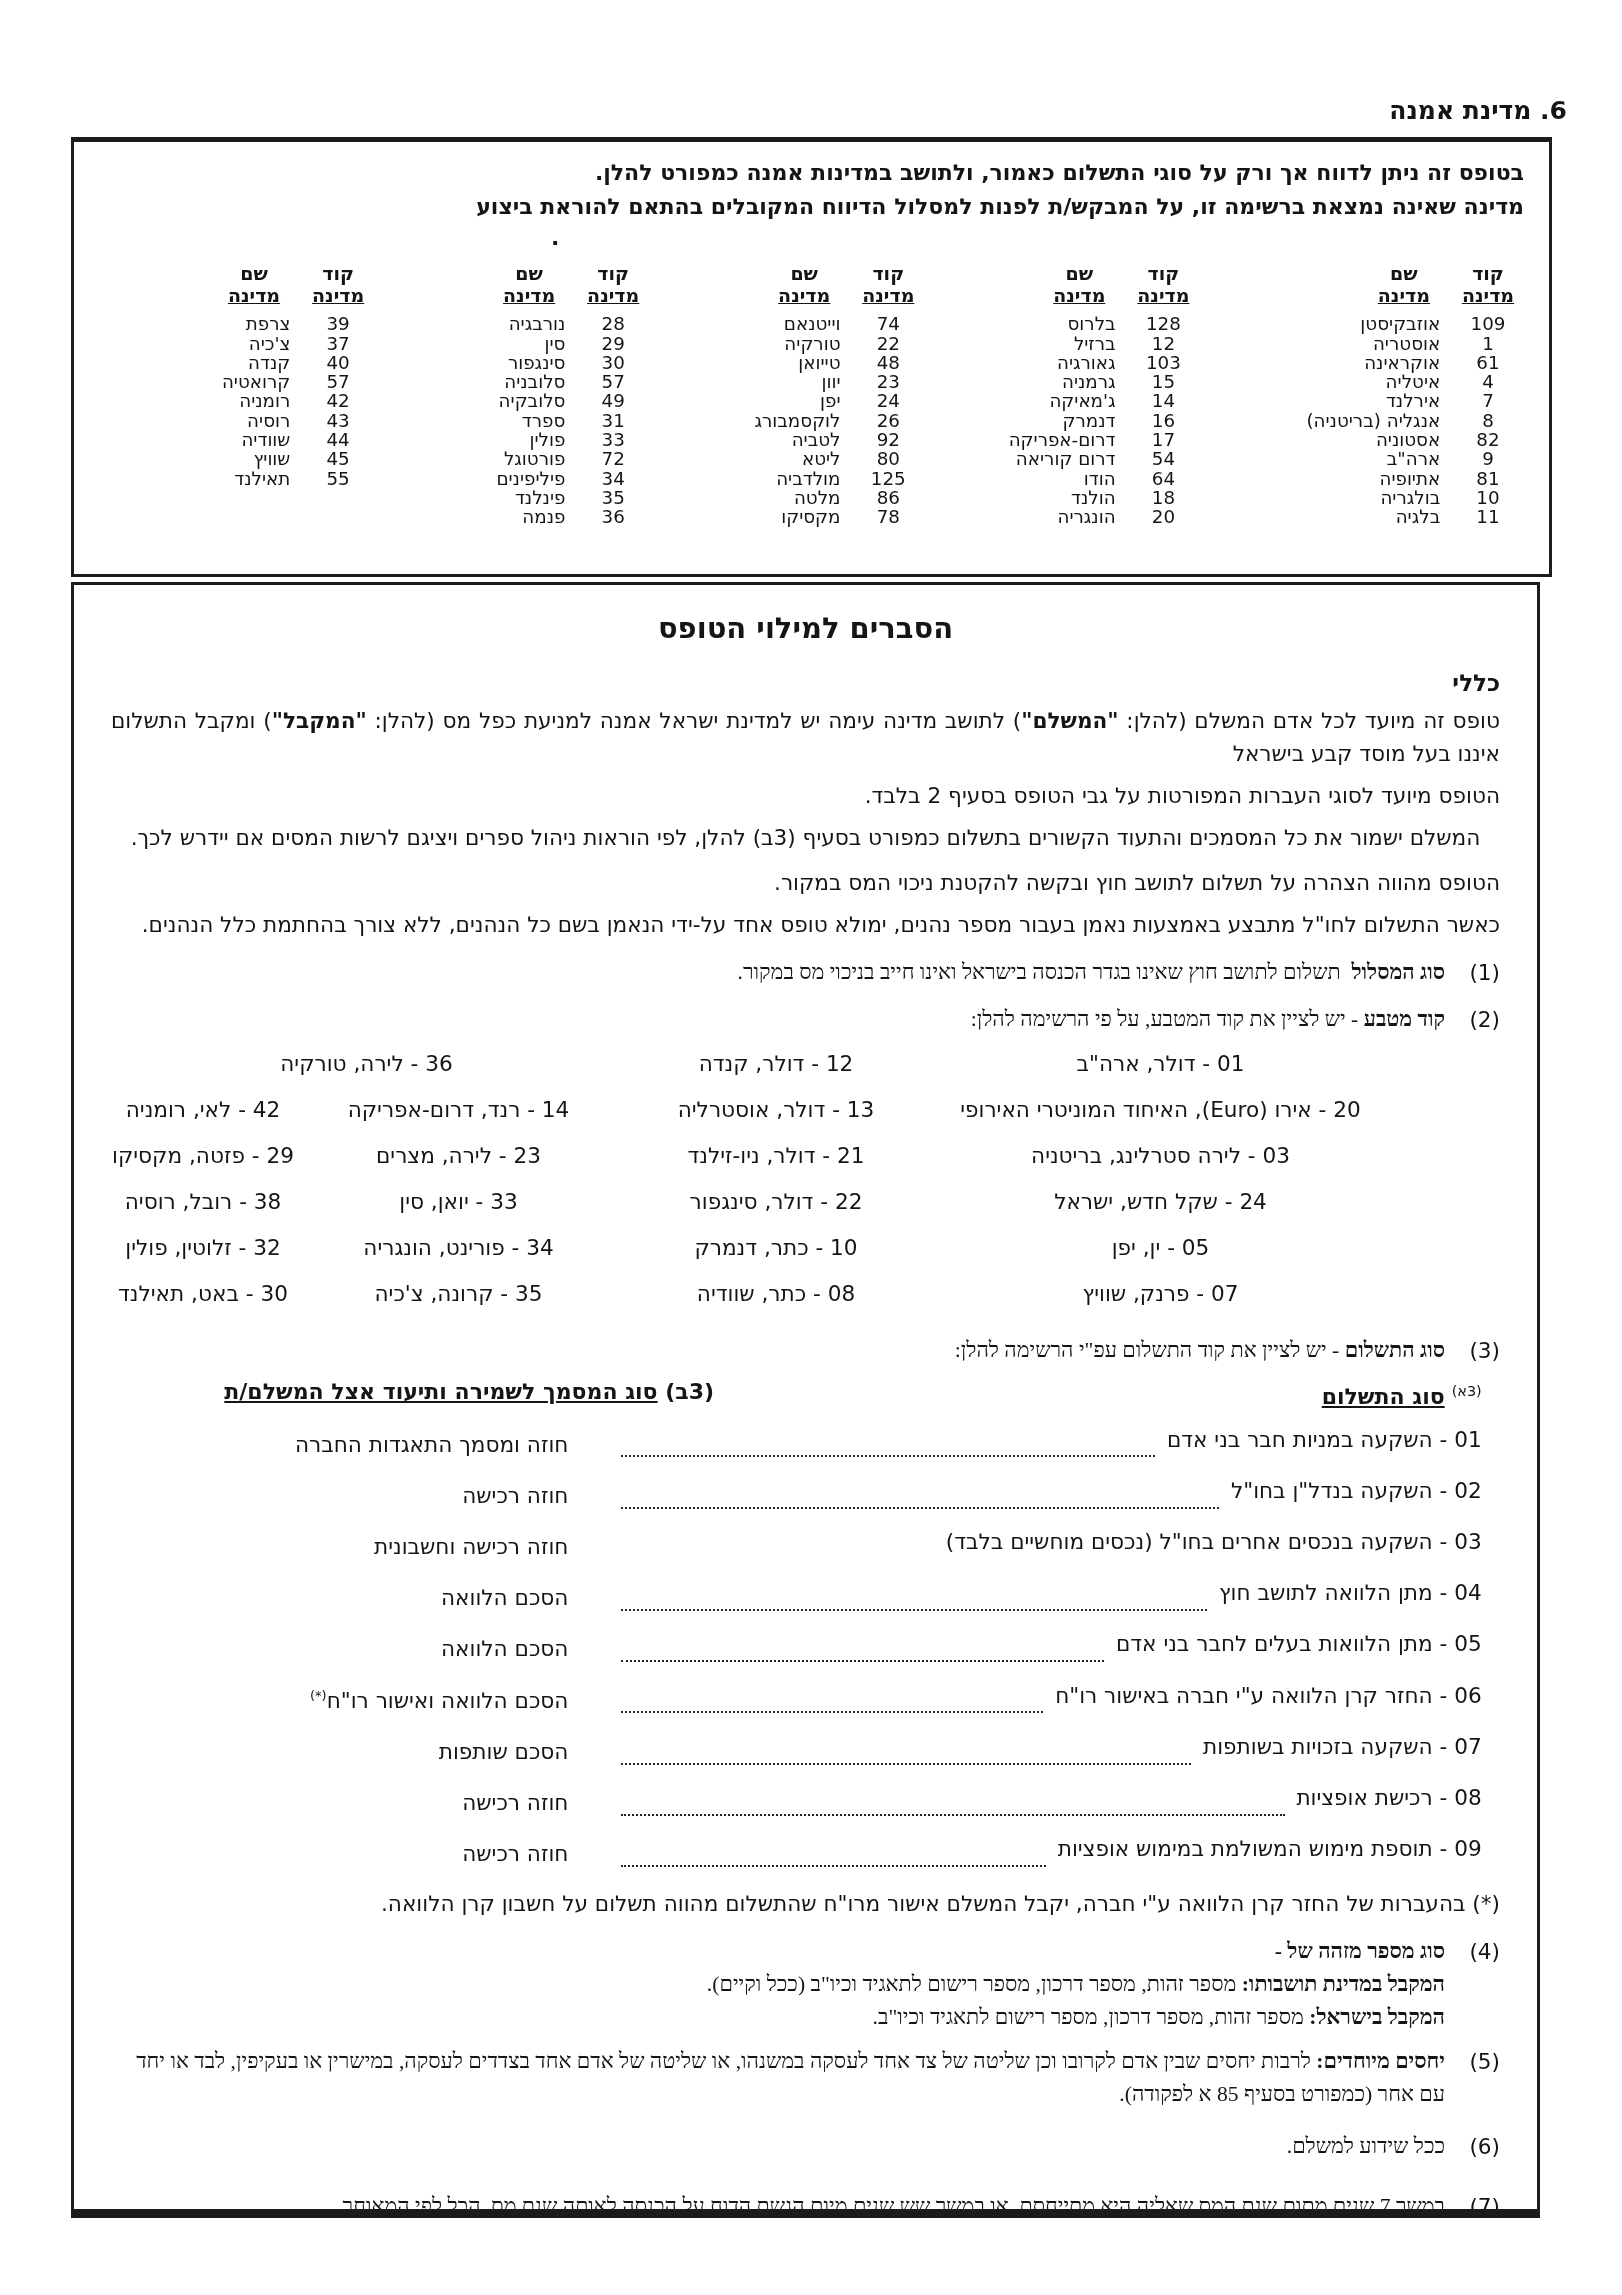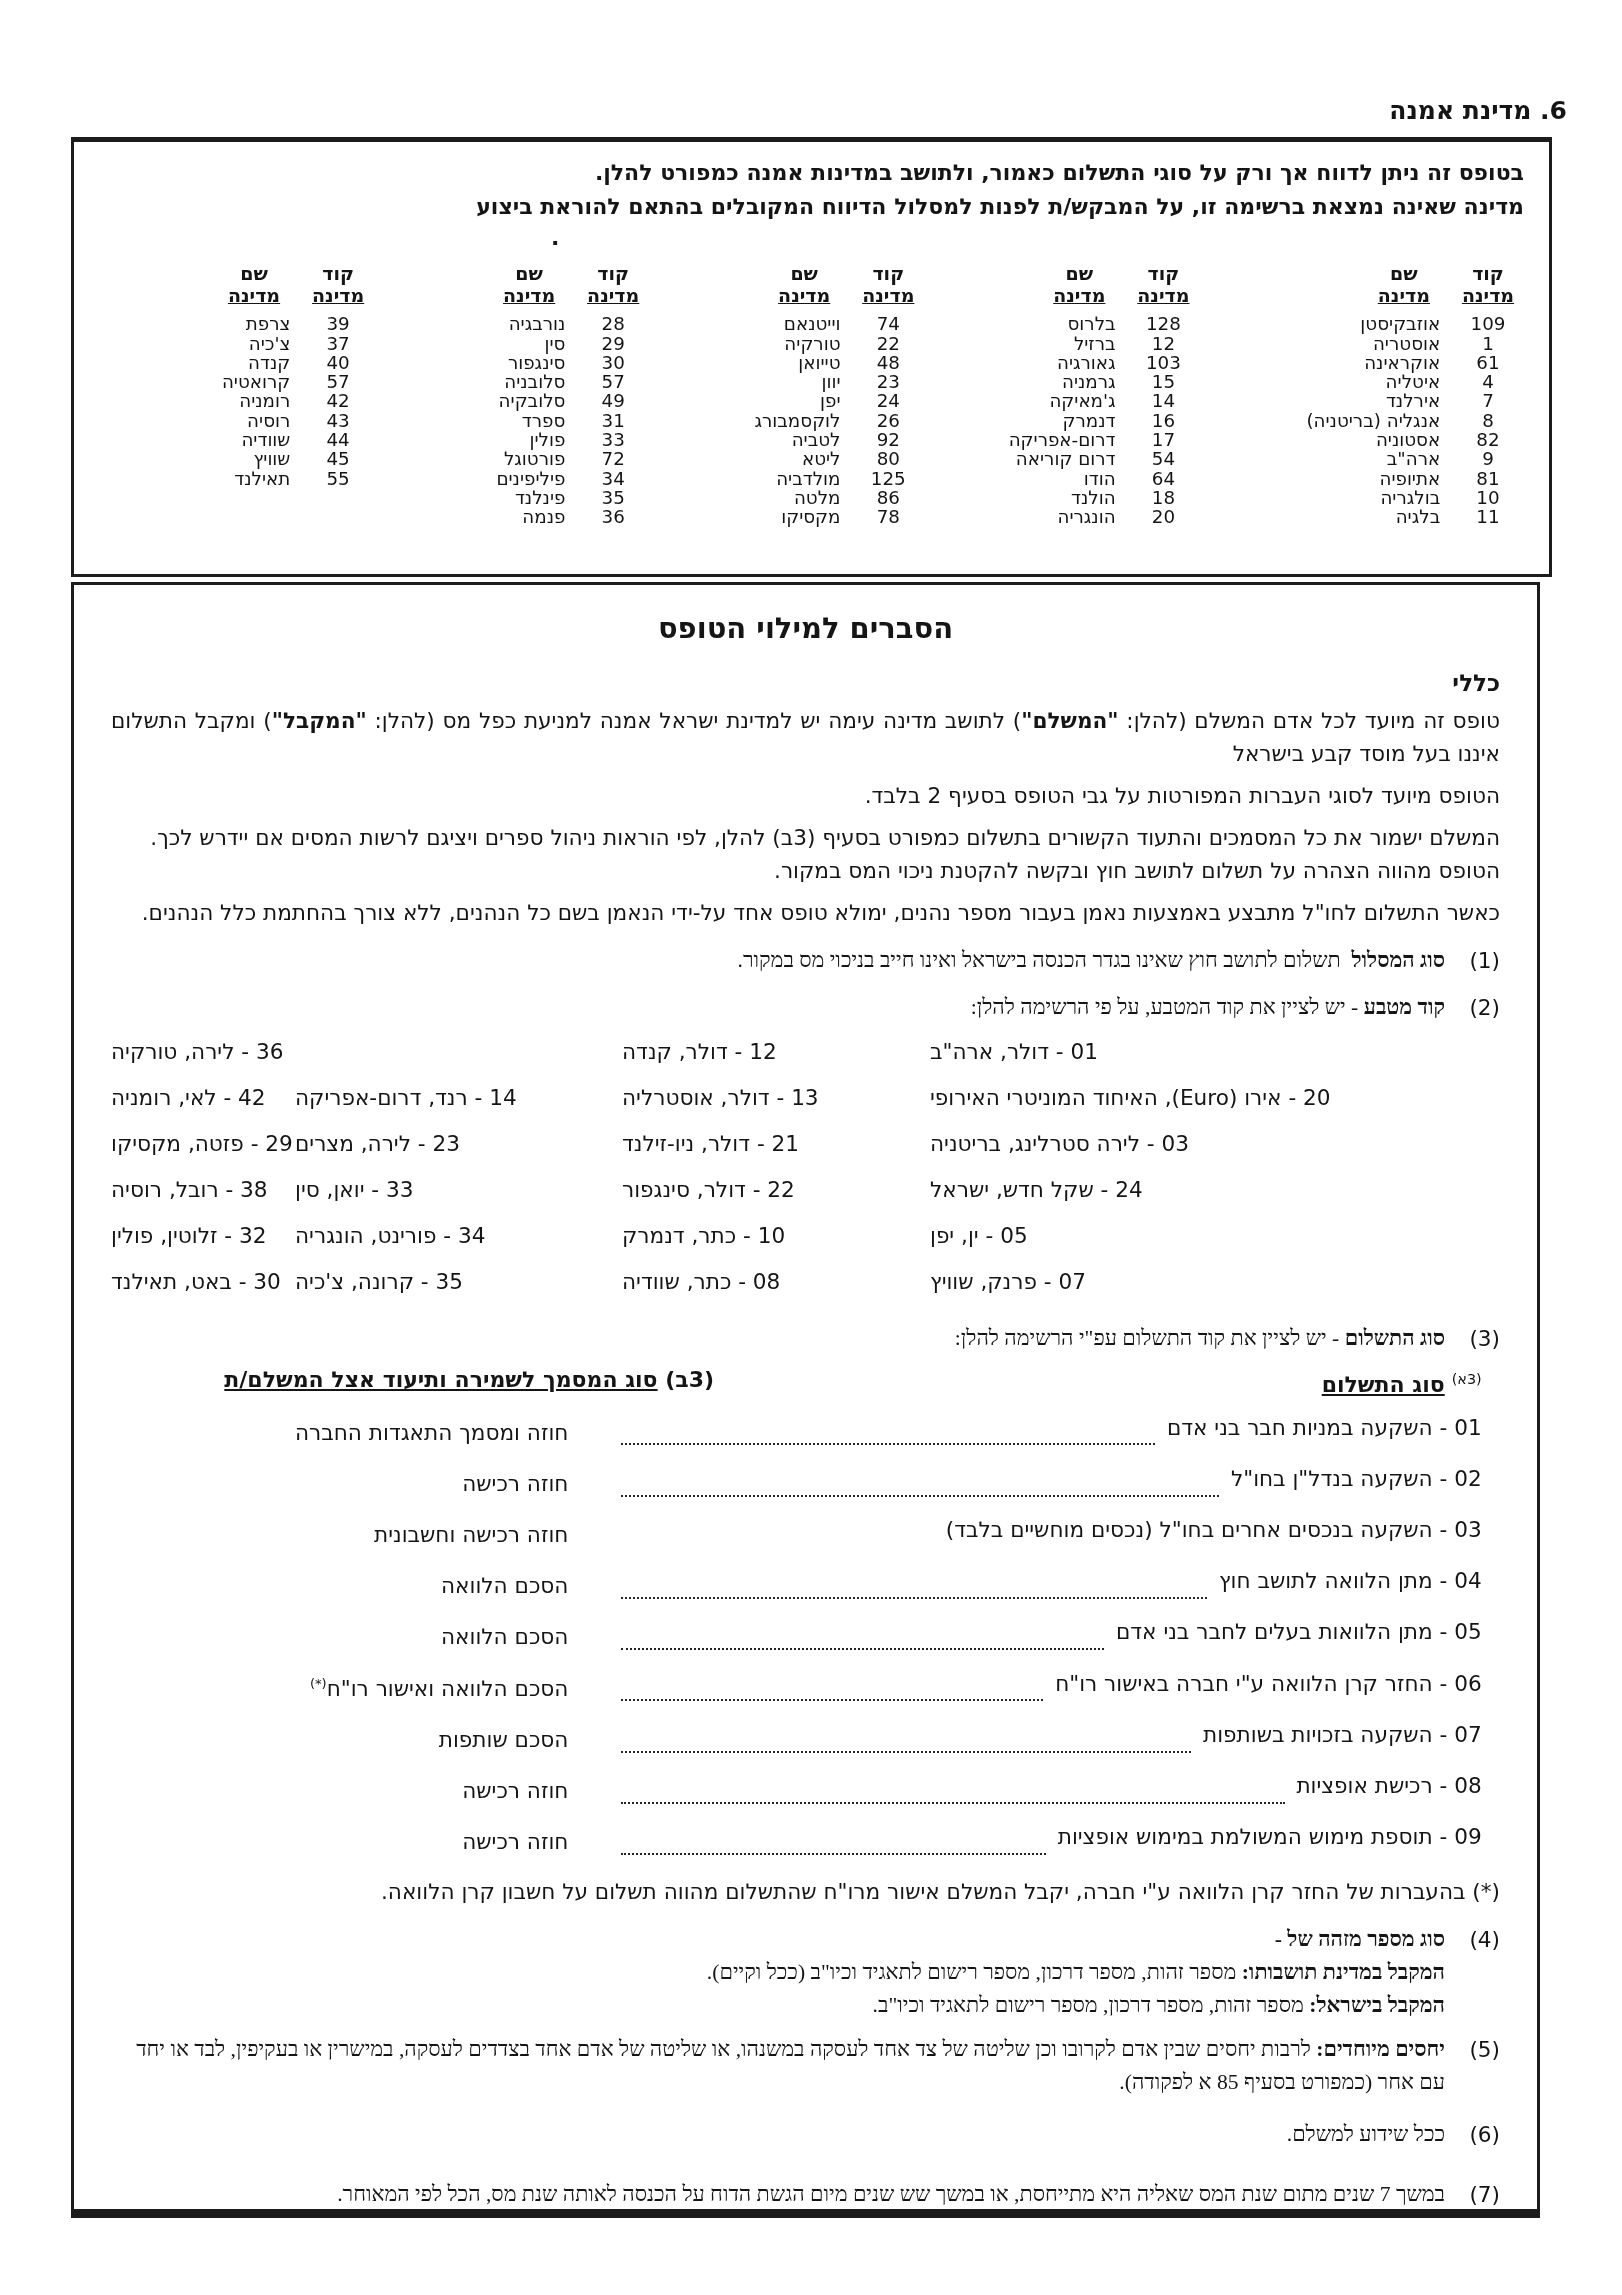--- a/index.html
+++ b/index.html
@@ -36,21 +36,21 @@
   .sbody{flex:1;font-family:Liberation Serif, serif;}
   #sec1{margin:14.4px 0 5.2px;}
   #sec2{margin:14.4px 0 0;}
   #sec3{margin:3.9px 0 0;}
   #sec4{margin:0 0 11.8px;}
   #sec5{margin:0 0 18.3px;}
   #sec6{margin:0 0 27.5px;}
   #sec7{margin:0;}
   .curgrid{margin:5.2px 109px 17px 0;}
   .currow{display:flex;line-height:46px;}
-  .currow span{text-align:left;white-space:nowrap;}
+  .currow span{text-align:center;white-space:nowrap;}
   .cc0{width:461px;}
   .cc1{width:308px;}
   .cc2{width:327px;}
   .cc3{flex:1;}
   .plist{padding-right:18.3px;margin-top:6.5px;}
   .phead{display:flex;line-height:35px;margin-bottom:2.6px;font-size:22px;}
   .phr{width:56%;box-sizing:border-box;}
   .phr sup{font-size:14.4px;}
   .phl{flex:1;text-align:right;}
   .prow{display:flex;line-height:46px;}
@@ -324,21 +324,21 @@
 
   </div>
 </div>
 
 <div class="box2">
   <div class="exp-title">הסברים למילוי הטופס</div>
   <div class="gh">כללי</div>
 
   <div class="para"><span>טופס זה מיועד לכל אדם המשלם (להלן: </span><b>"המשלם"</b><span>) לתושב מדינה עימה יש למדינת ישראל אמנה למניעת כפל מס (להלן: </span><b>"המקבל"</b><span>) ומקבל התשלום איננו בעל מוסד קבע בישראל</span></div>
   <div class="para nj">הטופס מיועד לסוגי העברות המפורטות על גבי הטופס בסעיף 2 בלבד.</div>
-  <div class="para nj" style="margin-bottom:0;">המשלם ישמור את כל המסמכים והתעוד הקשורים בתשלום כמפורט בסעיף (3ב) להלן,  לפי הוראות ניהול ספרים ויציגם לרשות המסים אם יידרש לכך.</div>
+  <div class="para nj" style="margin-bottom:12px;text-align:center;">המשלם ישמור את כל המסמכים והתעוד הקשורים בתשלום כמפורט בסעיף (3ב) להלן,  לפי הוראות ניהול ספרים ויציגם לרשות המסים אם יידרש לכך.</div>
   <div class="para nj">הטופס מהווה הצהרה על תשלום לתושב חוץ ובקשה להקטנת ניכוי המס במקור.</div>
   <div class="para nj">כאשר התשלום לחו"ל מתבצע באמצעות נאמן בעבור מספר נהנים, ימולא טופס אחד על-ידי הנאמן בשם כל הנהנים, ללא צורך בהחתמת כלל הנהנים.</div>
 
   <div class="sec" id="sec1">
     <span class="smark">(1)</span>
     <span class="sbody"><b class="lead">סוג המסלול</b>&nbsp;&nbsp;<span>תשלום לתושב חוץ שאינו בגדר הכנסה בישראל ואינו חייב בניכוי מס במקור.</span></span>
   </div>
 
   <div class="sec" id="sec2">
     <span class="smark">(2)</span>

